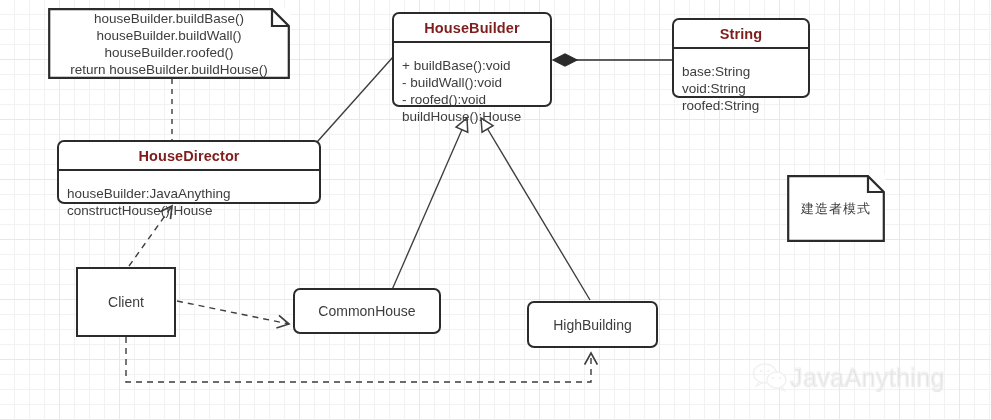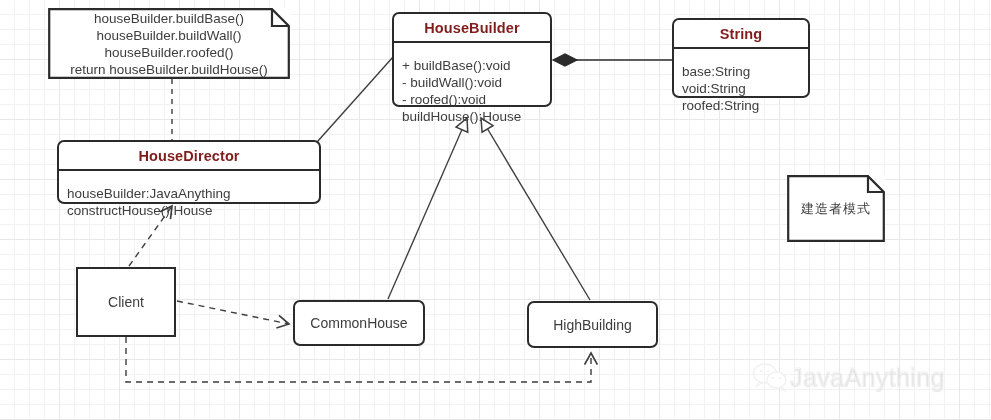--- a/index.html
+++ b/index.html
@@ -189,21 +189,21 @@
     <div class="uml-body">
       <div class="uml-row">houseBuilder:JavaAnything</div>
       <div class="uml-row">constructHouse():House</div>
     </div>
   </div>
 
   <div class="node" style="left:76px; top:267px; width:100px; height:70px;">
     <div class="plain-label">Client</div>
   </div>
 
-  <div class="node rounded" style="left:293px; top:300px; width:132px; height:46px;">
+  <div class="node rounded" style="left:293px; top:288px; width:148px; height:46px;">
     <div class="plain-label">CommonHouse</div>
   </div>
 
   <div class="node rounded" style="left:527px; top:301px; width:131px; height:47px;">
     <div class="plain-label">HighBuilding</div>
   </div>
 
   <div class="note" style="left:787px; top:175px; width:98px; height:67px;">
     <svg class="note-shape" viewBox="0 0 98 67" preserveAspectRatio="none">
       <path d="M 1.2 1.2 L 81 1.2 L 96.8 17 L 96.8 65.8 L 1.2 65.8 Z" fill="#ffffff" stroke="#2b2b2b" stroke-width="2.2"></path>

